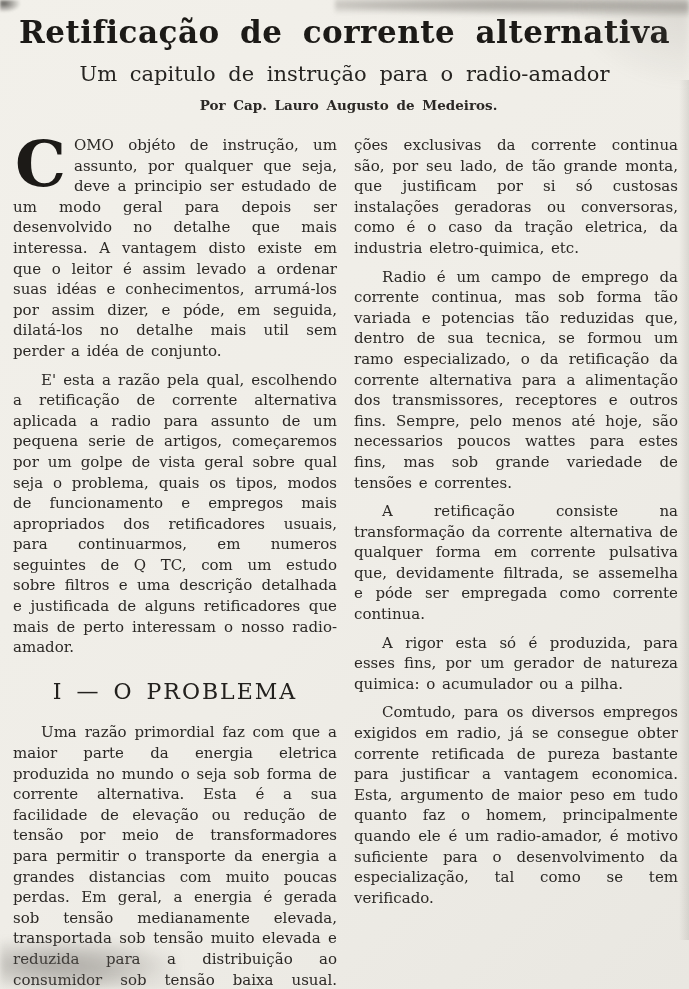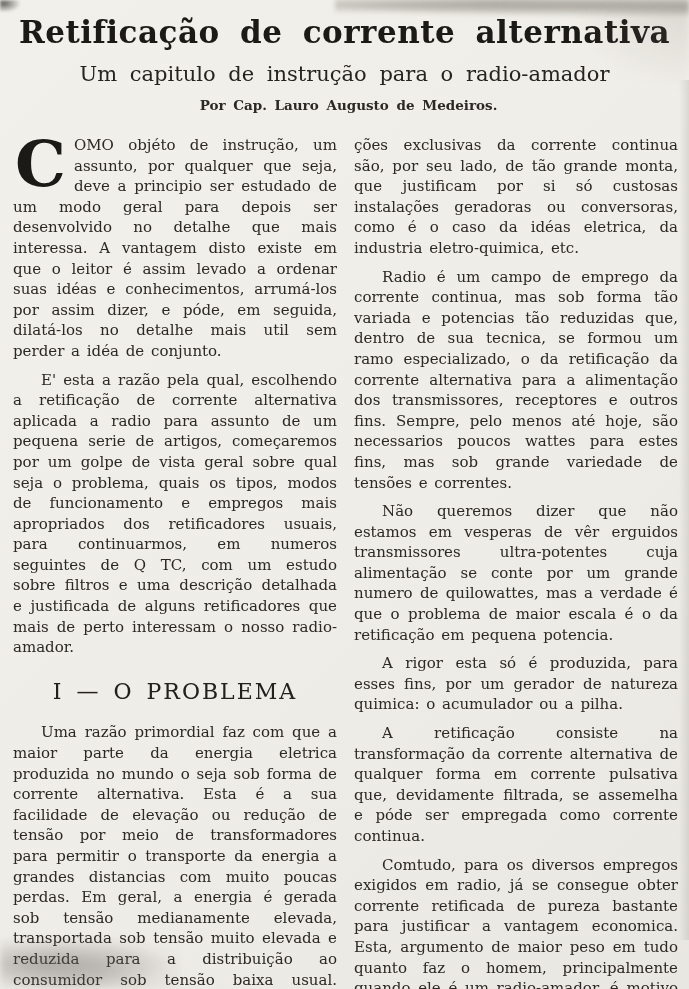--- a/index.html
+++ b/index.html
@@ -128,23 +128,22 @@
     <div class="col">
       <p>
         <span class="dropcap">C</span><span>OMO objéto de instrução, um assunto, por qualquer que seja, deve a principio ser estudado de um modo geral para depois ser desenvolvido no detalhe que mais interessa. A vantagem disto existe em que o leitor é assim levado a ordenar suas idéas e conhecimentos, arrumá-los por assim dizer, e póde, em seguida, dilatá-los no detalhe mais util sem perder a idéa de conjunto.</span>
       </p>
       <p class="indent">E' esta a razão pela qual, escolhendo a retificação de corrente alternativa aplicada a radio para assunto de um pequena serie de artigos, começaremos por um golpe de vista geral sobre qual seja o problema, quais os tipos, modos de funcionamento e empregos mais apropriados dos retificadores usuais, para continuarmos, em numeros seguintes de Q TC, com um estudo sobre filtros e uma descrição detalhada e justificada de alguns retificadores que mais de perto interessam o nosso radio-amador.</p>
       <p class="section-heading">I — O PROBLEMA</p>
       <p class="indent">Uma razão primordial faz com que a maior parte da energia eletrica produzida no mundo o seja sob forma de corrente alternativa. Esta é a sua facilidade de elevação ou redução de tensão por meio de transformadores para permitir o transporte da energia a grandes distancias com muito poucas perdas. Em geral, a energia é gerada sob tensão medianamente elevada, transportada sob tensão muito elevada e reduzida para a distribuição ao consumidor sob tensão baixa usual. Resulta daí que a maioria das aplicações de eletricidade, aparelhos de uso domestico ou industrial, já são creados para aplicação e emprego desta forma de corrente. As aplica-</p>
     </div>
 
     <div class="col">
-      <p>ções exclusivas da corrente continua são, por seu lado, de tão grande monta, que justificam por si só custosas instalações geradoras ou conversoras, como é o caso da idéas eletrica, da industria eletro-quimica, etc.</p>
+      <p>ções exclusivas da corrente continua são, por seu lado, de tão grande monta, que justificam por si só custosas instalações geradoras ou conversoras, como é o caso da tração eletrica, da industria eletro-quimica, etc.</p>
       <p class="indent">Radio é um campo de emprego da corrente continua, mas sob forma tão variada e potencias tão reduzidas que, dentro de sua tecnica, se formou um ramo especializado, o da retificação da corrente alternativa para a alimentação dos transmissores, receptores e outros fins. Sempre, pelo menos até hoje, são necessarios poucos wattes para estes fins, mas sob grande variedade de tensões e correntes.</p>
-      <p class="indent">Não queremos dizer que não estamos em vesperas de vêr erguidos transmissores ultra-potentes cuja alimentação se conte por um grande numero de quilowattes, mas a verdade é que o problema de maior escala é o da retificação em pequena potencia.</p>
+      <p class="indent">A retificação consiste na transformação da corrente alternativa de qualquer forma em corrente pulsativa que, devidamente filtrada, se assemelha e póde ser empregada como corrente continua.</p>
       <p class="indent">A rigor esta só é produzida, para esses fins, por um gerador de natureza quimica: o acumulador ou a pilha.</p>
-      <p class="indent">A retificação consiste na transformação da corrente alternativa de qualquer forma em corrente pulsativa que, devidamente filtrada, se assemelha e póde ser empregada como corrente continua.</p>
       <p class="indent">Comtudo, para os diversos empregos exigidos em radio, já se consegue obter corrente retificada de pureza bastante para justificar a vantagem economica. Esta, argumento de maior peso em tudo quanto faz o homem, principalmente quando ele é um radio-amador, é motivo suficiente para o desenvolvimento da especialização, tal como se tem verificado.</p>
 
     </div>
 
   </div>
 </div>
 
 </body></html>

